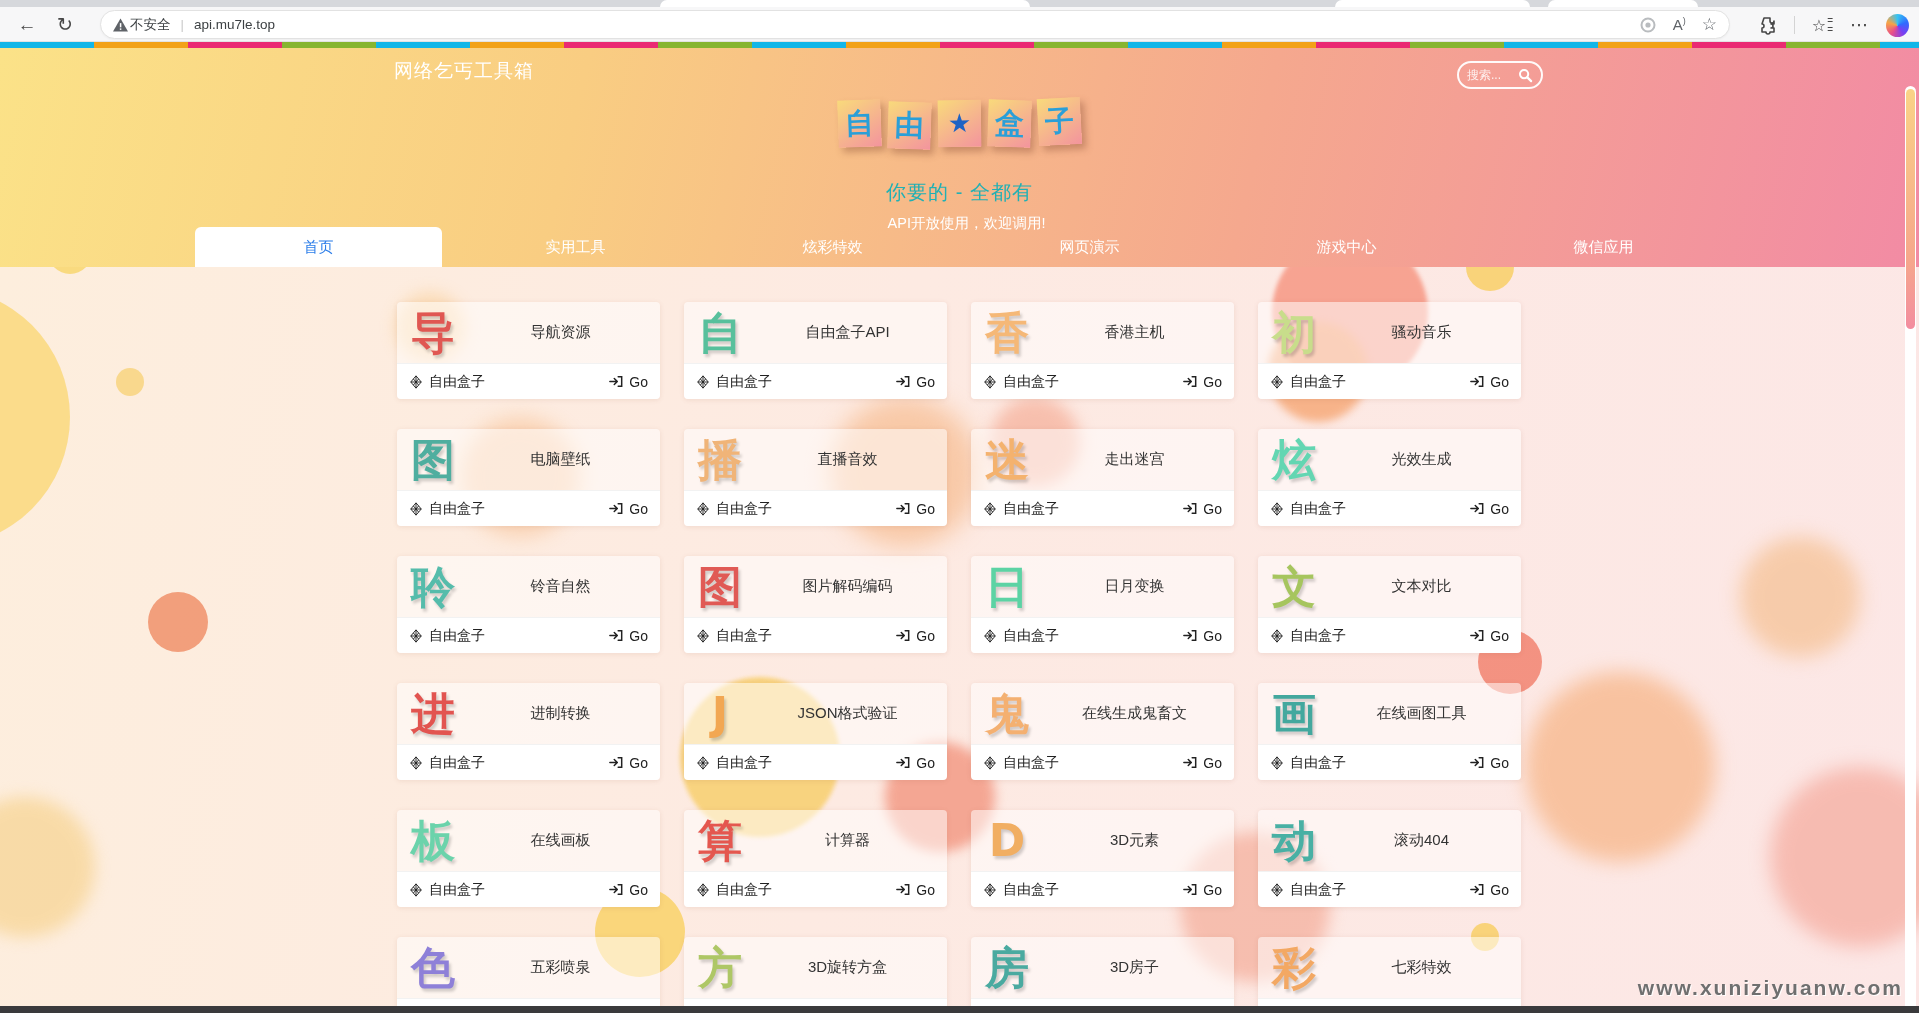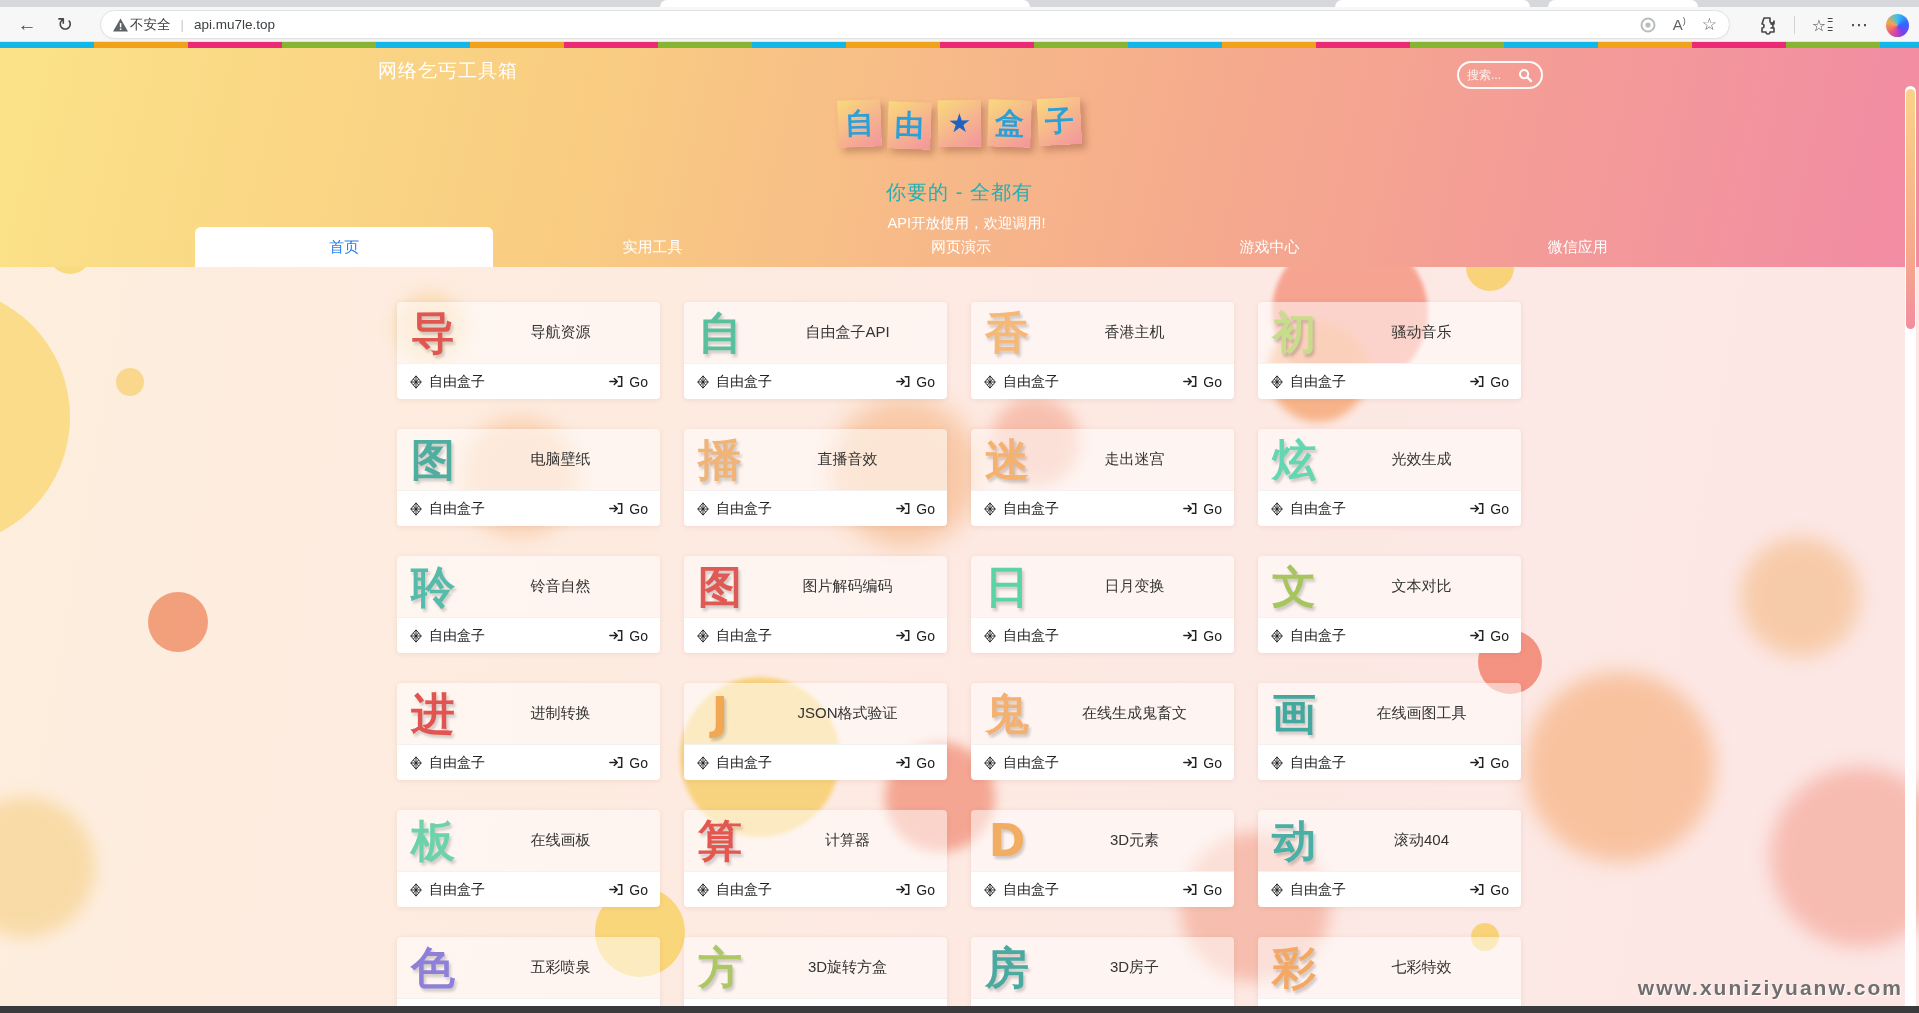--- a/index.html
+++ b/index.html
@@ -20,21 +20,21 @@
   .warn-tri { width:15px; height:14px; }
   .icon-svg { display:block; }
 
   
   .page { position:absolute; top:42px; left:0; width:1919px; height:964px; overflow:hidden; }
   .color-strip { position:absolute; top:0; left:0; right:0; height:6px;
     background:repeating-linear-gradient(90deg,
       #12b6e8 0 94px, #f2a218 94px 188px, #ea2a73 188px 282px, #87b531 282px 376px); }
   .hero { position:absolute; top:6px; left:0; width:1919px; height:219px;
     background:linear-gradient(103deg,#fbe288 0%,#f9cd82 30%,#f5a88e 65%,#f28ba4 100%); }
-  .site-title { position:absolute; left:378px; top:10px; color:#fff; font-size:19px; letter-spacing:1px; }
+  .site-title { position:absolute; left:394px; top:10px; color:#fff; font-size:19px; letter-spacing:1px; }
   .search-box { position:absolute; right:376px; top:13px; width:86px; height:28px; border:2px solid rgba(255,255,255,.95); border-radius:15px; display:flex; align-items:center; padding:0 8px; color:#fff; cursor:text; }
   .search-box .ph { font-size:12px; opacity:.85; flex:1; }
   .logo-row { position:absolute; top:52px; left:0; width:100%; display:flex; justify-content:center; gap:7px; }
   .tile { width:43px; height:47px; background:linear-gradient(145deg,#f9da7b,#f3949e); color:#2a9fd8; font-size:29px; font-weight:bold; display:flex; align-items:center; justify-content:center; box-shadow:4px 5px 7px rgba(120,60,40,.35); }
   .tile.star { color:#1d63c4; font-size:26px; }
   .t0{transform:rotate(-2deg);} .t1{transform:rotate(2deg) translateY(2px);} .t2{transform:rotate(-1deg);} .t3{transform:rotate(2deg);} .t4{transform:rotate(-3deg) translateY(-2px);}
   .tagline { position:absolute; top:131px; left:0; width:100%; text-align:center; color:#21b0b4; font-size:20px; letter-spacing:1px; }
   .api-note { position:absolute; top:166px; left:0; width:100%; text-align:center; color:#fff; font-size:14.5px;padding-left:14px; }
   .nav { position:absolute; left:195px; right:192px; bottom:0; height:40px; display:flex;gap:10px; }
   .nav-tab { flex:1; text-align:center; line-height:40px; color:#fff; font-size:15px; cursor:pointer; }
@@ -122,20 +122,21 @@
         <div class="tile t2 star">★</div>
         <div class="tile t3">盒</div>
         <div class="tile t4">子</div>
       </div>
     <div class="tagline">你要的 - 全都有</div>
     <div class="api-note">API开放使用，欢迎调用!</div>
 
     <div class="nav">
         <div class="nav-tab active">首页</div>
         <div class="nav-tab">实用工具</div>
+        <div class="nav-tab">炫彩特效</div>
         <div class="nav-tab">网页演示</div>
         <div class="nav-tab">游戏中心</div>
         <div class="nav-tab">微信应用</div>
       </div>
   </div>
 
   <div class="main">
     <div id="circles">
         <div class="circle" style="left: -190px; top: 20px; width: 260px; height: 260px; background: rgb(249, 214, 111); opacity: 0.75;"></div>
         <div class="circle" style="left: 48px; top: -37px; width: 44px; height: 44px; background: rgb(248, 214, 110); opacity: 0.85;"></div>

